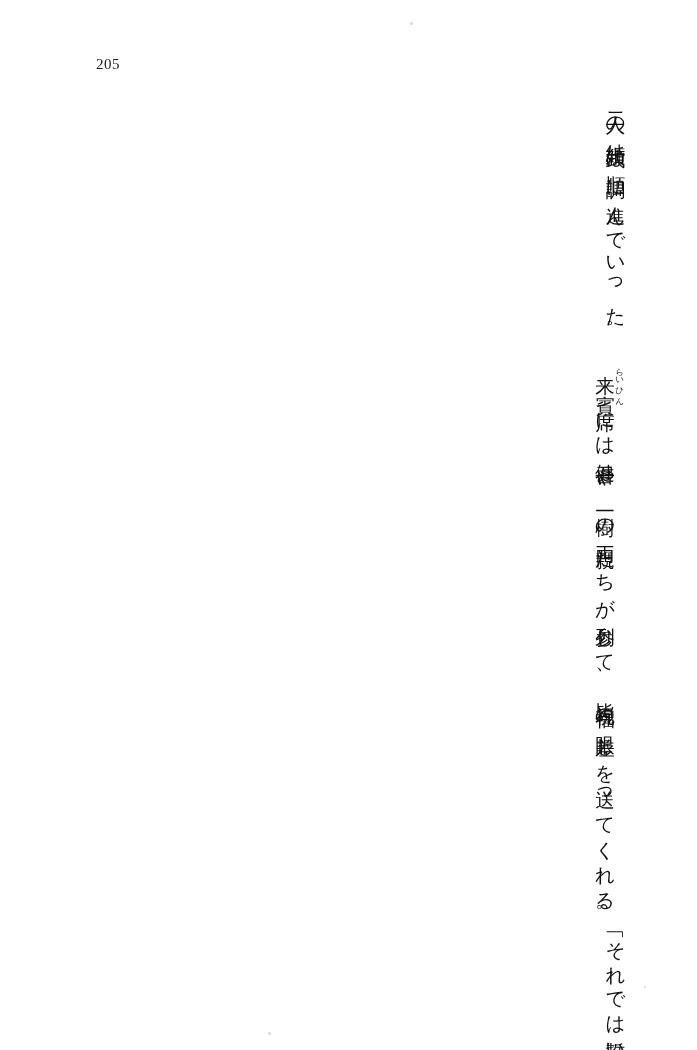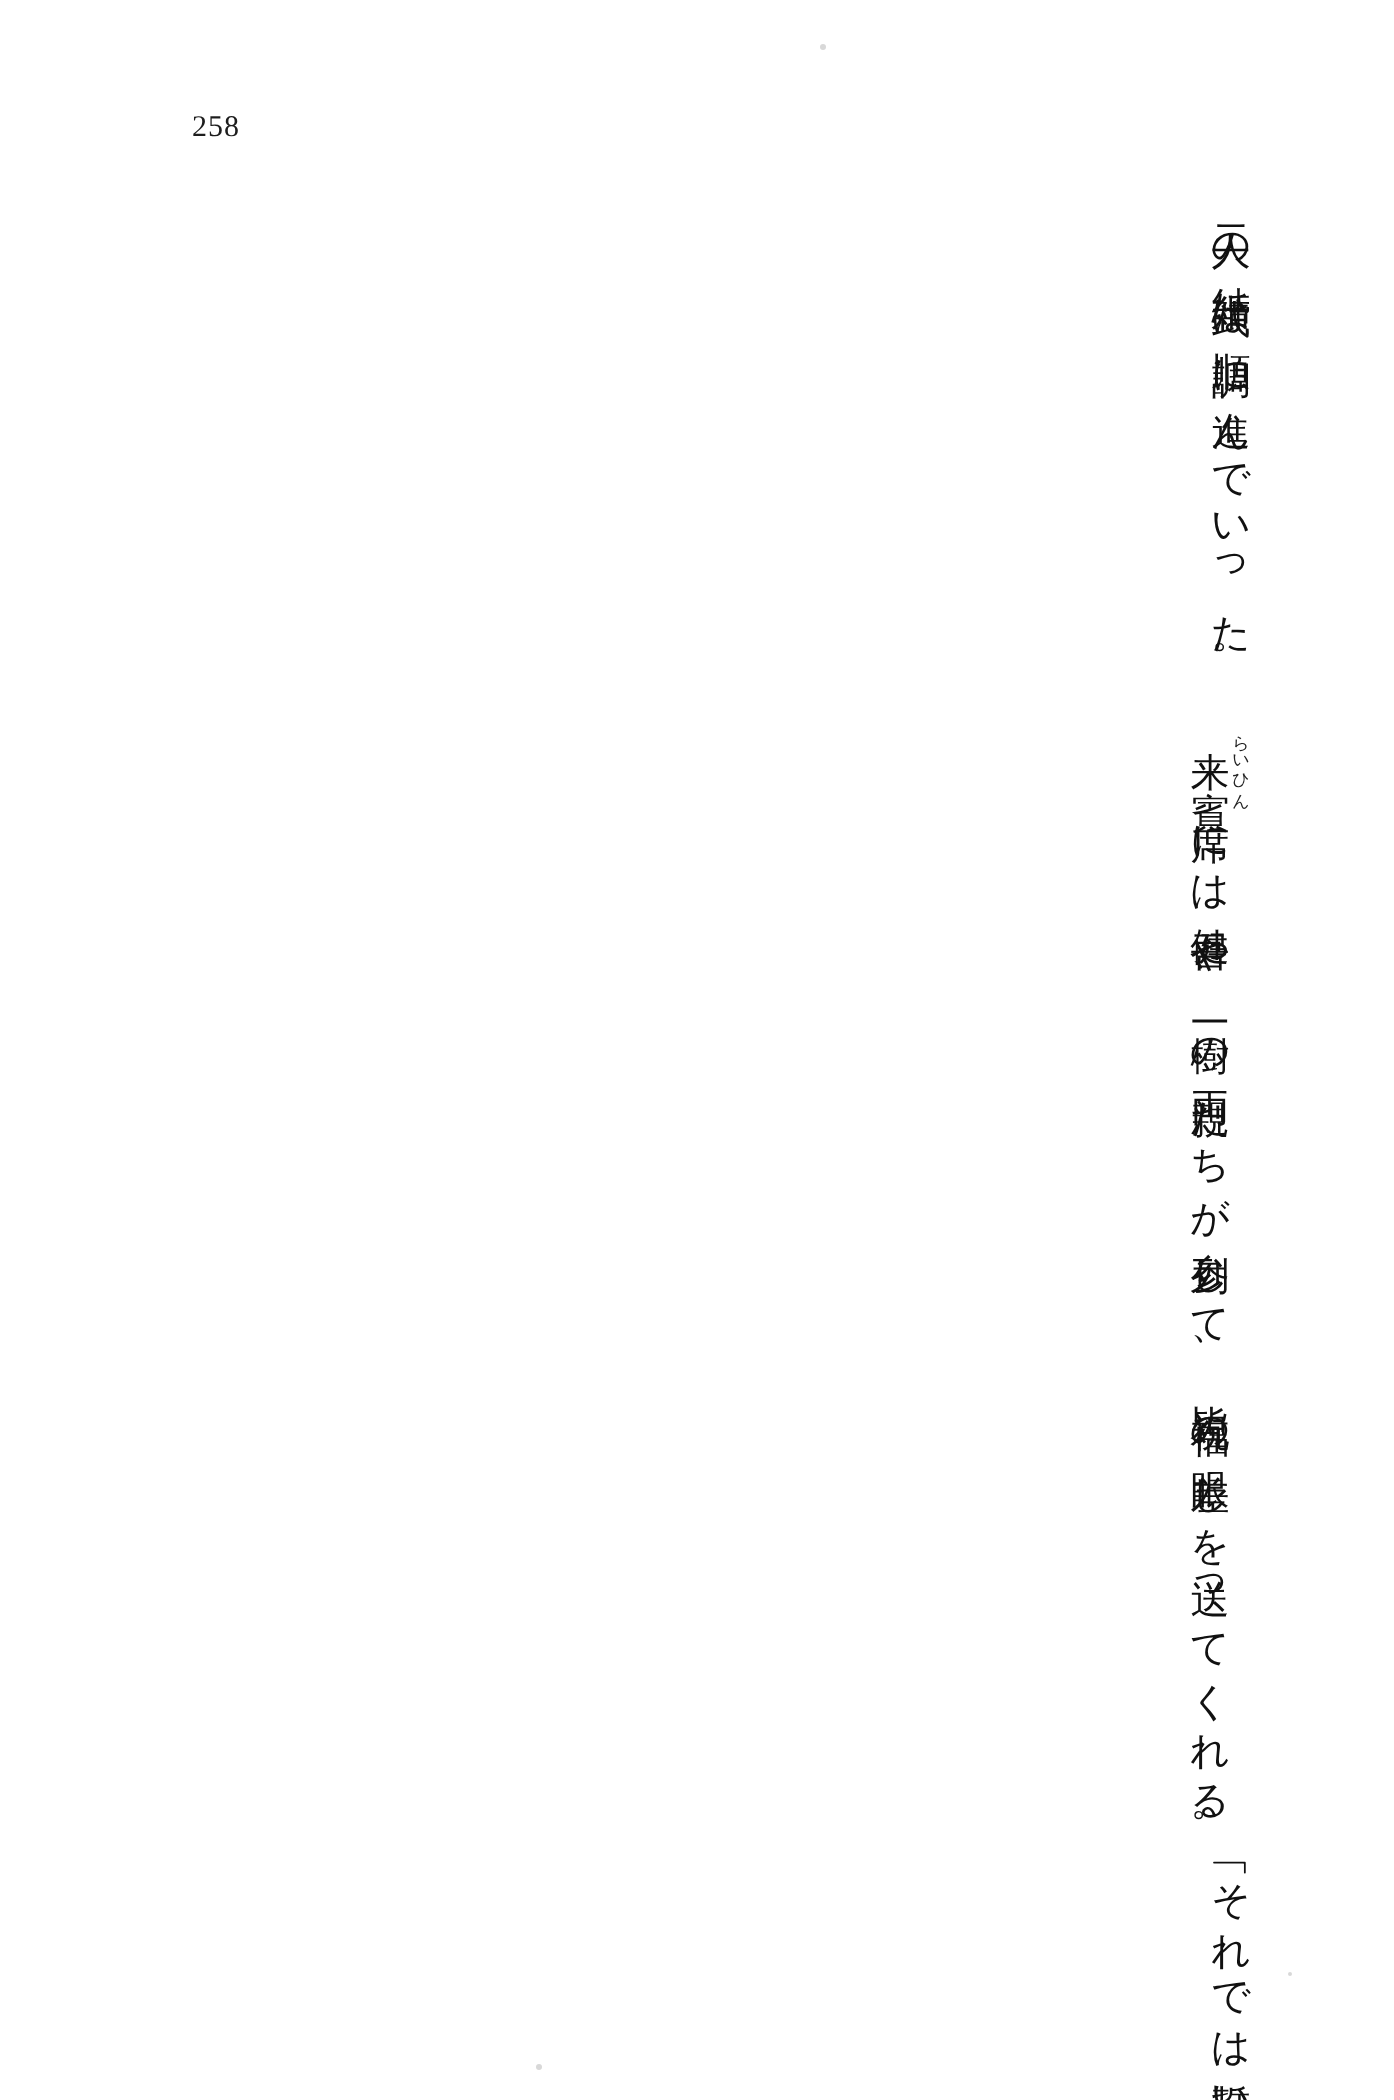--- a/index.html
+++ b/index.html
@@ -83,21 +83,21 @@
     position: absolute;
     background: #d8d8d8;
     border-radius: 50%;
   }
 </style>
 </head>
 <body>
 
 <div id="page">
 
-  <div id="page-number">258</div>
+  <div id="page-number">205</div>
 
   <div id="text-block">
 
     <div class="line indent-0">二人の結婚式は順調に進んでいった。</div>
 
     <div class="line indent-1">来<ruby>賓<rt>らいひん</rt></ruby>席には健吾や、一樹の両親たちが参列して、皆祝福の眼差しを送ってくれる。</div>
 
     <div class="line indent-0">「それでは誓いのキスを……」</div>
 
   </div>

